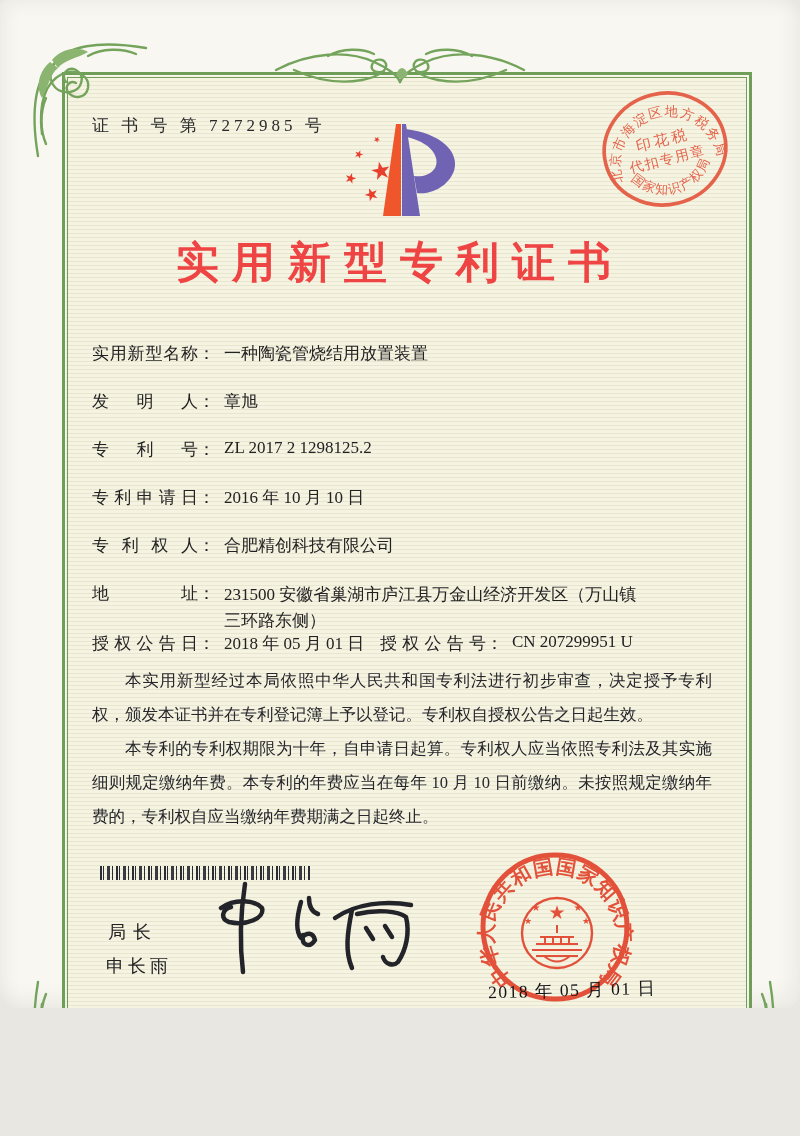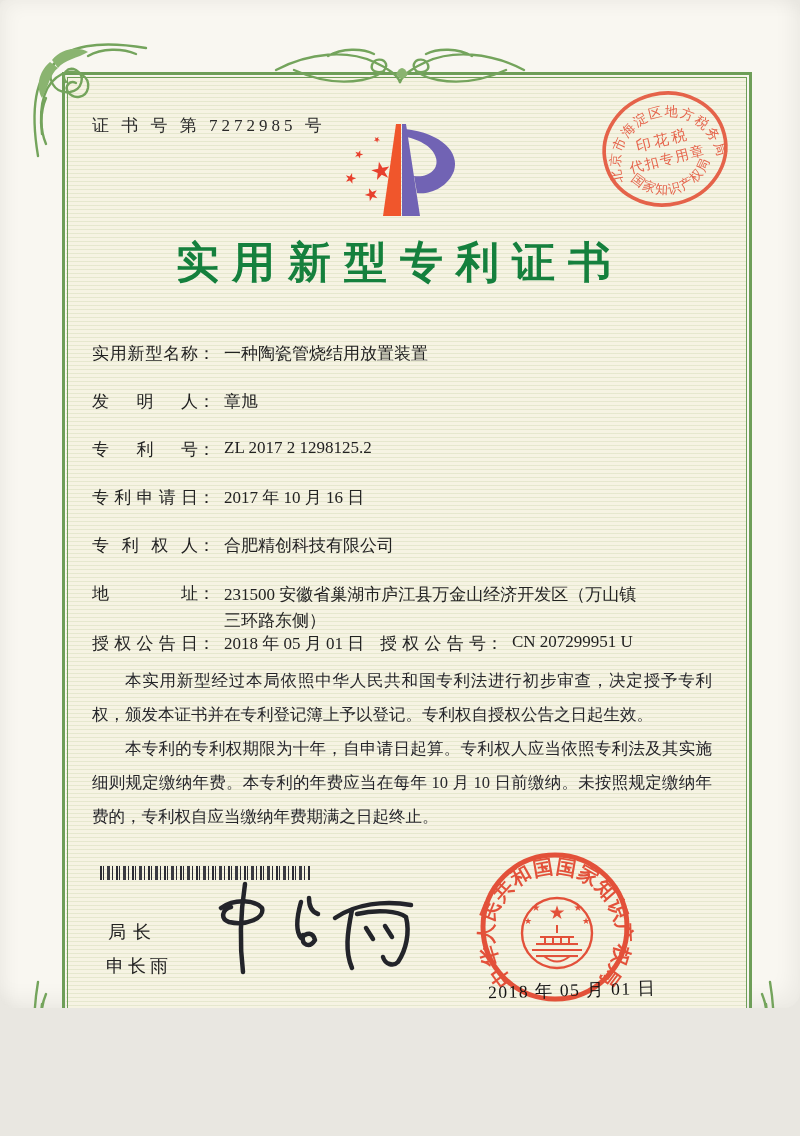--- a/index.html
+++ b/index.html
@@ -21,21 +21,21 @@
   .flourish{position:absolute;width:120px;height:120px;}
   .flourish.tl{left:28px;top:38px;}
   .flourish.bl{left:28px;top:980px;transform:scaleY(-1);}
   .flourish.br{left:660px;top:980px;transform:scale(-1,-1);}
   .flourish-top{position:absolute;left:270px;top:40px;width:260px;height:56px;}
   .cert-no{position:absolute;left:92px;top:114px;font-size:17px;letter-spacing:4px;color:#2a2a2a;}
   .logo{position:absolute;left:330px;top:116px;width:150px;height:112px;}
   .logo .star{position:absolute;line-height:1;}
   .tax-stamp{position:absolute;left:590px;top:74px;width:150px;height:150px;transform:rotate(-14deg);opacity:.92;}
   .title{position:absolute;left:0;top:234px;width:800px;text-align:center;
-    font-size:43px;font-weight:700;letter-spacing:13px;color:#15803d;}
+    font-size:43px;font-weight:700;letter-spacing:13px;color:#ef4444;}
   .row{position:absolute;left:92px;width:620px;font-size:17px;color:#222;display:flex;align-items:flex-start;}
   .row .lbl{display:inline-block;width:106px;text-align:justify;text-align-last:justify;flex:none;}
   .row .colon{flex:none;}
   .row .val{margin-left:9px;}
   .val2{line-height:26px;}
   .pair2{position:absolute;left:288px;top:0;display:flex;}
   .pair2 .lbl{width:106px;display:inline-block;text-align:justify;text-align-last:justify;}
   .pair2 .val{}
   .body-text{position:absolute;left:92px;top:664px;width:620px;font-size:16.5px;line-height:34px;
     text-align:justify;color:#26262b;}
@@ -153,21 +153,21 @@
     <span class="val">章旭</span>
   </div>
   <div class="row" style="top:438px;">
     <span class="lbl">专利号</span>
       <span class="colon">：</span>
     <span class="val">ZL 2017 2 1298125.2</span>
   </div>
   <div class="row" style="top:486px;">
     <span class="lbl">专利申请日</span>
       <span class="colon">：</span>
-    <span class="val">2017 年 10 月 16 日</span>
+    <span class="val">2016 年 10 月 10 日</span>
   </div>
   <div class="row" style="top:534px;">
     <span class="lbl">专利权人</span>
       <span class="colon">：</span>
     <span class="val">合肥精创科技有限公司</span>
   </div>
   <div class="row" style="top:582px;">
     <span class="lbl">地址</span>
       <span class="colon">：</span>
     <span class="val val2">

